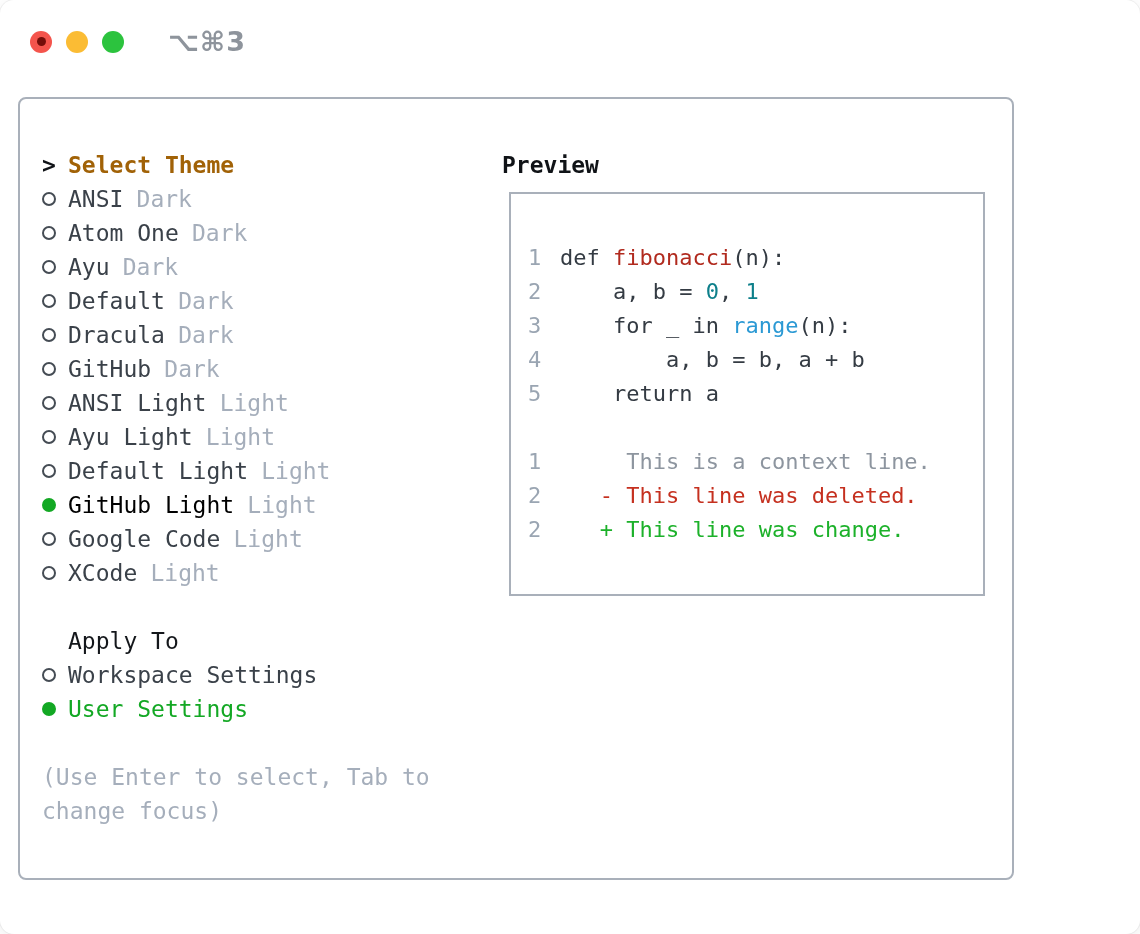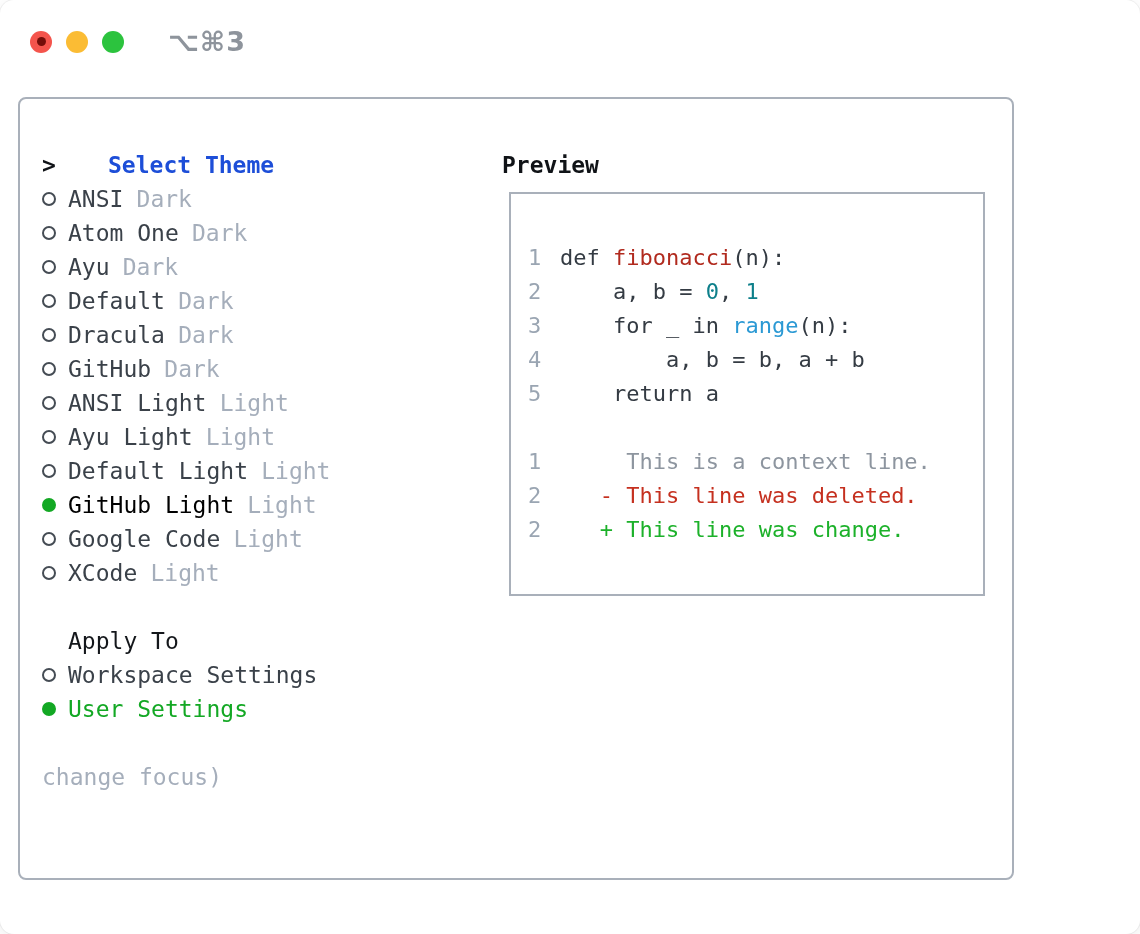--- a/index.html
+++ b/index.html
@@ -53,21 +53,21 @@
   .marker {
     width: 26px; height: 34px; flex: 0 0 26px;
     display: inline-flex; align-items: center;
   }
   .arrow { font-weight: bold; color: #101317; }
   .circle {
     width: 14px; height: 14px; border-radius: 50%;
     border: 2px solid #454c54; background: transparent;
   }
   .circle.filled { border-color: #13a824; background: #13a824; }
-  .header-text { font-weight: bold; color: #1d4ed8; margin-left: 40px; }
+  .header-text { font-weight: bold; color: #a16207; }
   .theme-name { color: #3a4149; }
   .theme-name.selected { color: #000000; }
   .theme-tag { color: #a5aebb; margin-left: 13.2px; }
   .apply-header-text { color: #14171b; }
   .option-name.selected { color: #13a824; }
   .hint { color: #a5aebb; }
   
   .right-col { position: absolute; left: 482px; top: 49px; }
   .preview-title {
     font-size: 23px; line-height: 34px;
@@ -135,20 +135,21 @@
       </div>
 
       <div id="apply-rows">
           <div class="row"><span class="marker"><span class="circle"></span></span><span class="option-name">Workspace Settings</span></div>
           <div class="row"><span class="marker"><span class="circle filled"></span></span><span class="option-name selected">User Settings</span></div>
         </div>
 
       <div class="row"></div>
 
       <div class="hint">
+        <div class="row">(Use Enter to select, Tab to</div>
         <div class="row">change focus)</div>
       </div>
     </div>
 
     <div class="right-col">
       <div class="preview-title">Preview</div>
       <div class="preview-box">
         <div id="code-lines">
             <div class="code-line"><span class="ln">1</span><span class="tok-code">def </span><span class="tok-func">fibonacci</span><span class="tok-code">(n):</span></div>
             <div class="code-line"><span class="ln">2</span><span class="tok-code">    a, b = </span><span class="tok-number">0</span><span class="tok-code">, </span><span class="tok-number">1</span></div>

